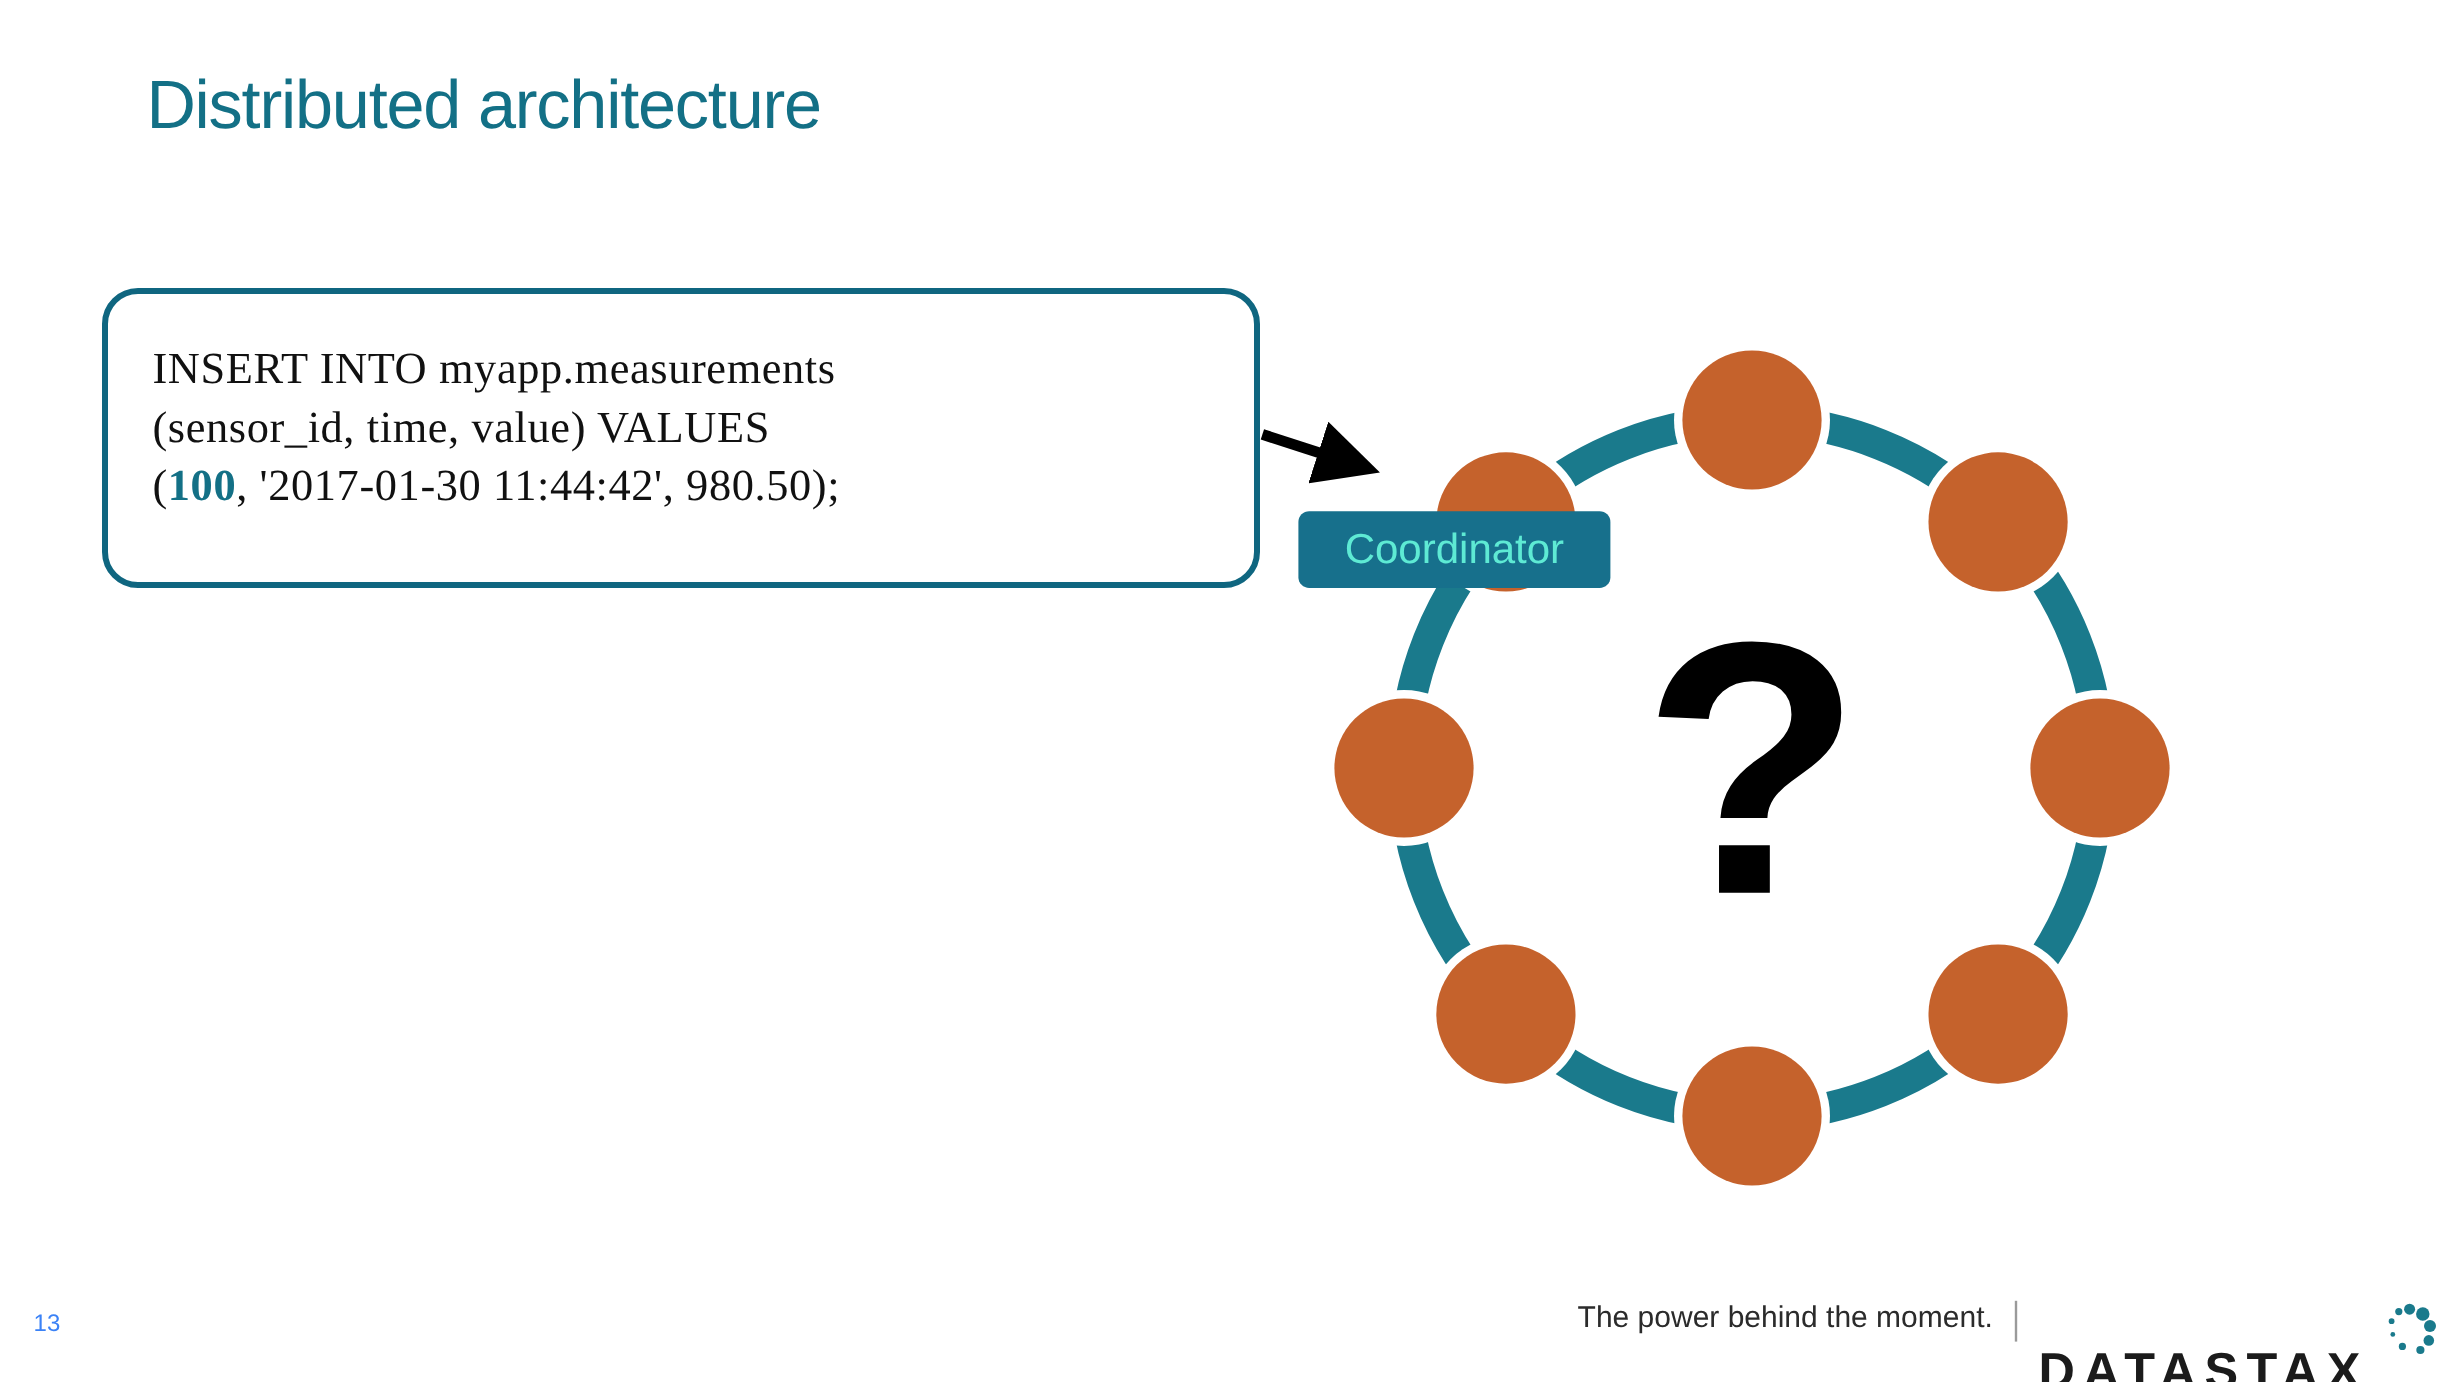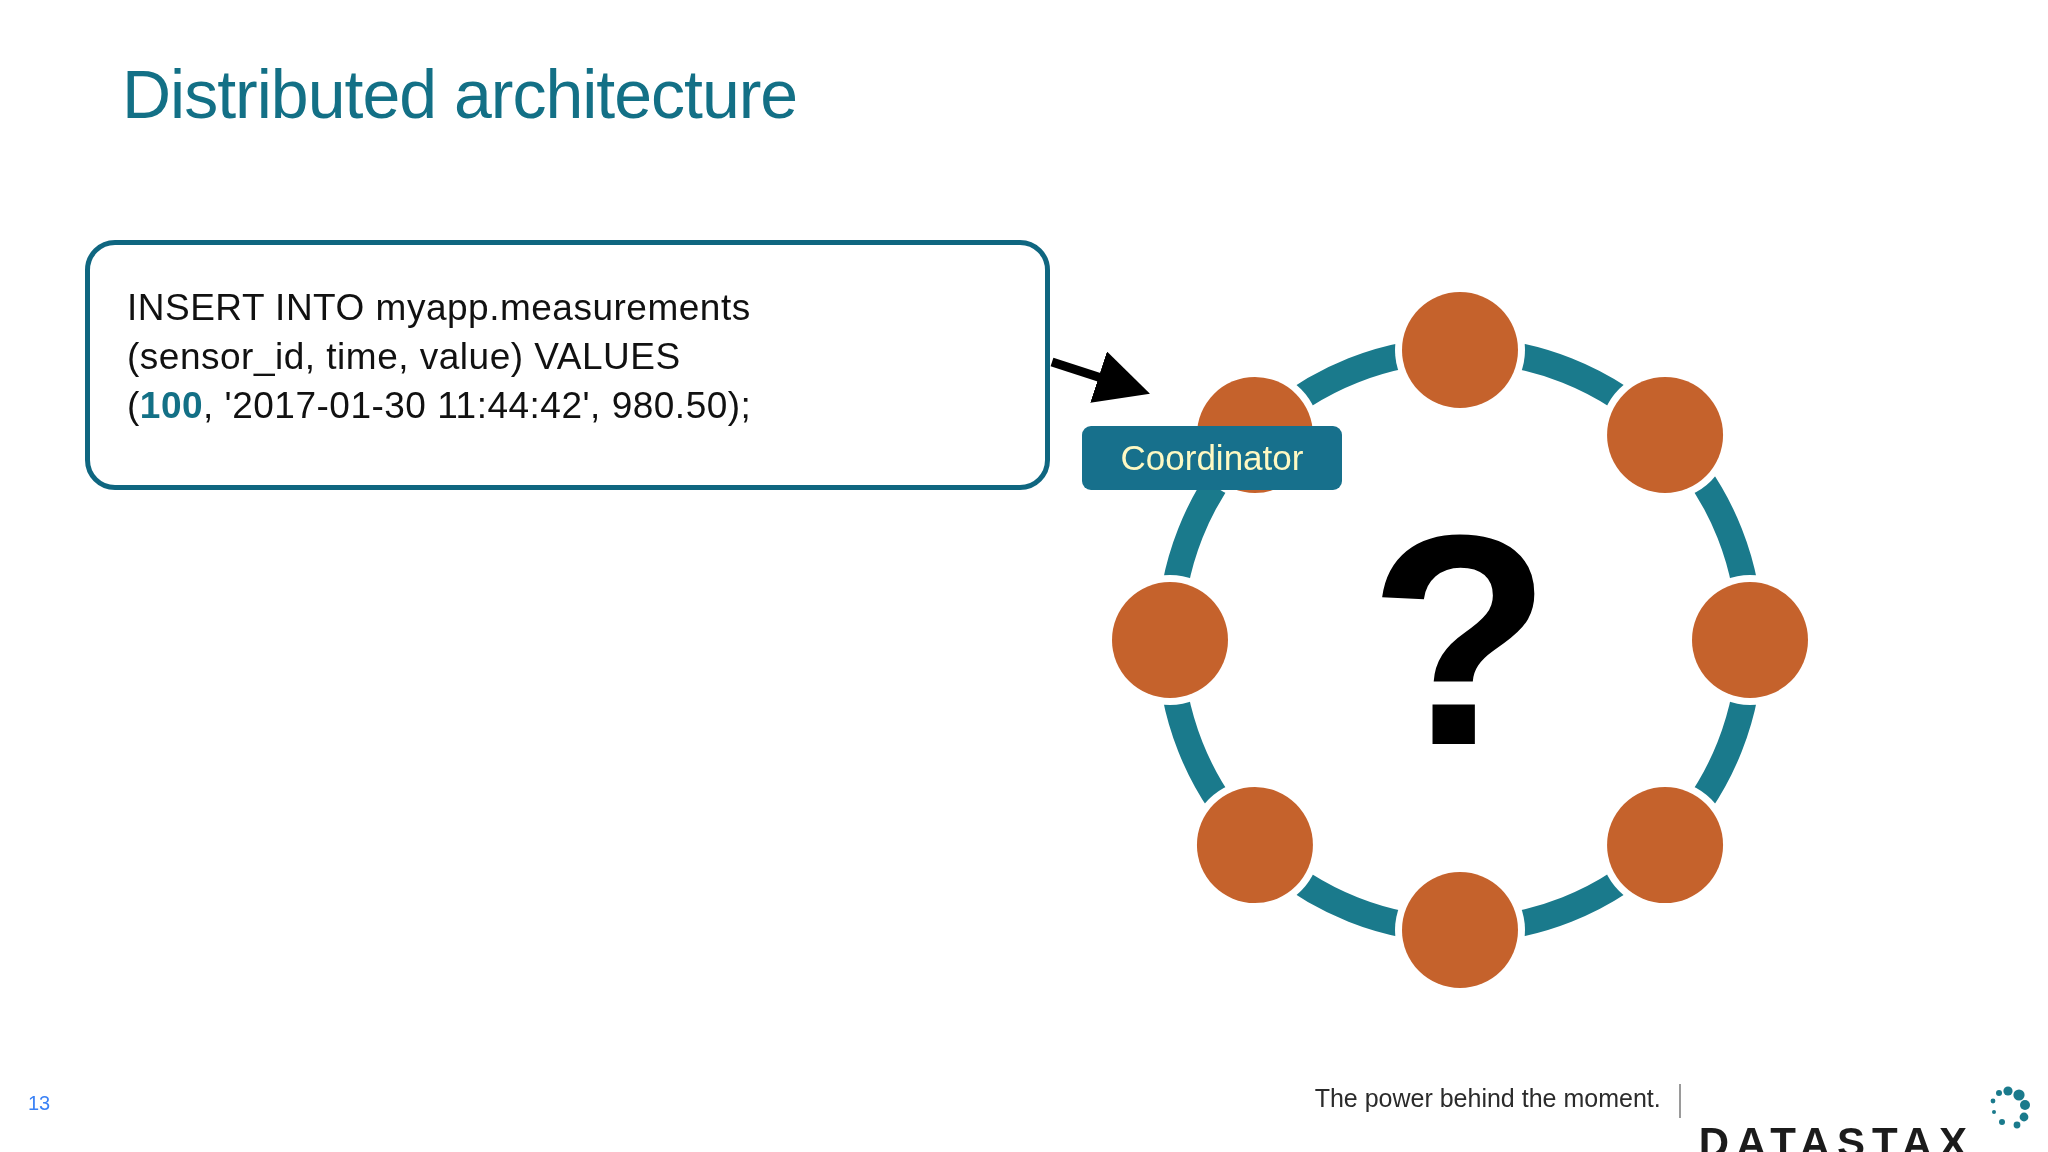--- a/index.html
+++ b/index.html
@@ -17,21 +17,21 @@
     background: #ffffff;
     overflow: hidden;
   }
 
   
   #slide-title {
     position: absolute;
     left: 122px;
     top: 60px;
     font-family: "Liberation Sans", sans-serif;
-    font-size: 68px;
+    font-size: 57px;
     font-weight: 400;
     letter-spacing: -1px;
     color: #137086;
     white-space: nowrap;
     line-height: 1.0;
   }
 
   
   #code-box {
     position: absolute;
@@ -41,21 +41,21 @@
     height: 250px;
     box-sizing: border-box;
     border: 5px solid #0f6680;
     border-radius: 30px;
     background: #ffffff;
   }
   #code-text {
     position: absolute;
     left: 37px;
     top: 38px;
-    font-family: Liberation Sans, sans-serif;
+    font-family: Liberation Serif, serif;
     font-size: 37px;
     line-height: 49px;
     color: #111111;
     white-space: pre;
     letter-spacing: 0.5px;
   }
   .code-hl {
     color: #137086;
     font-weight: bold;
   }
@@ -107,21 +107,21 @@
     position: absolute;
     left: 1082px;
     top: 426px;
     width: 260px;
     height: 64px;
     background: #17708C;
     border-radius: 9px;
     display: flex;
     align-items: center;
     justify-content: center;
-    color: #fef9c3;
+    color: #5eead4;
     font-size: 35px;
     font-family: "Liberation Sans", sans-serif;
   }
 
   
   #page-number {
     position: absolute;
     left: 28px;
     top: 1092px;
     font-size: 20px;

